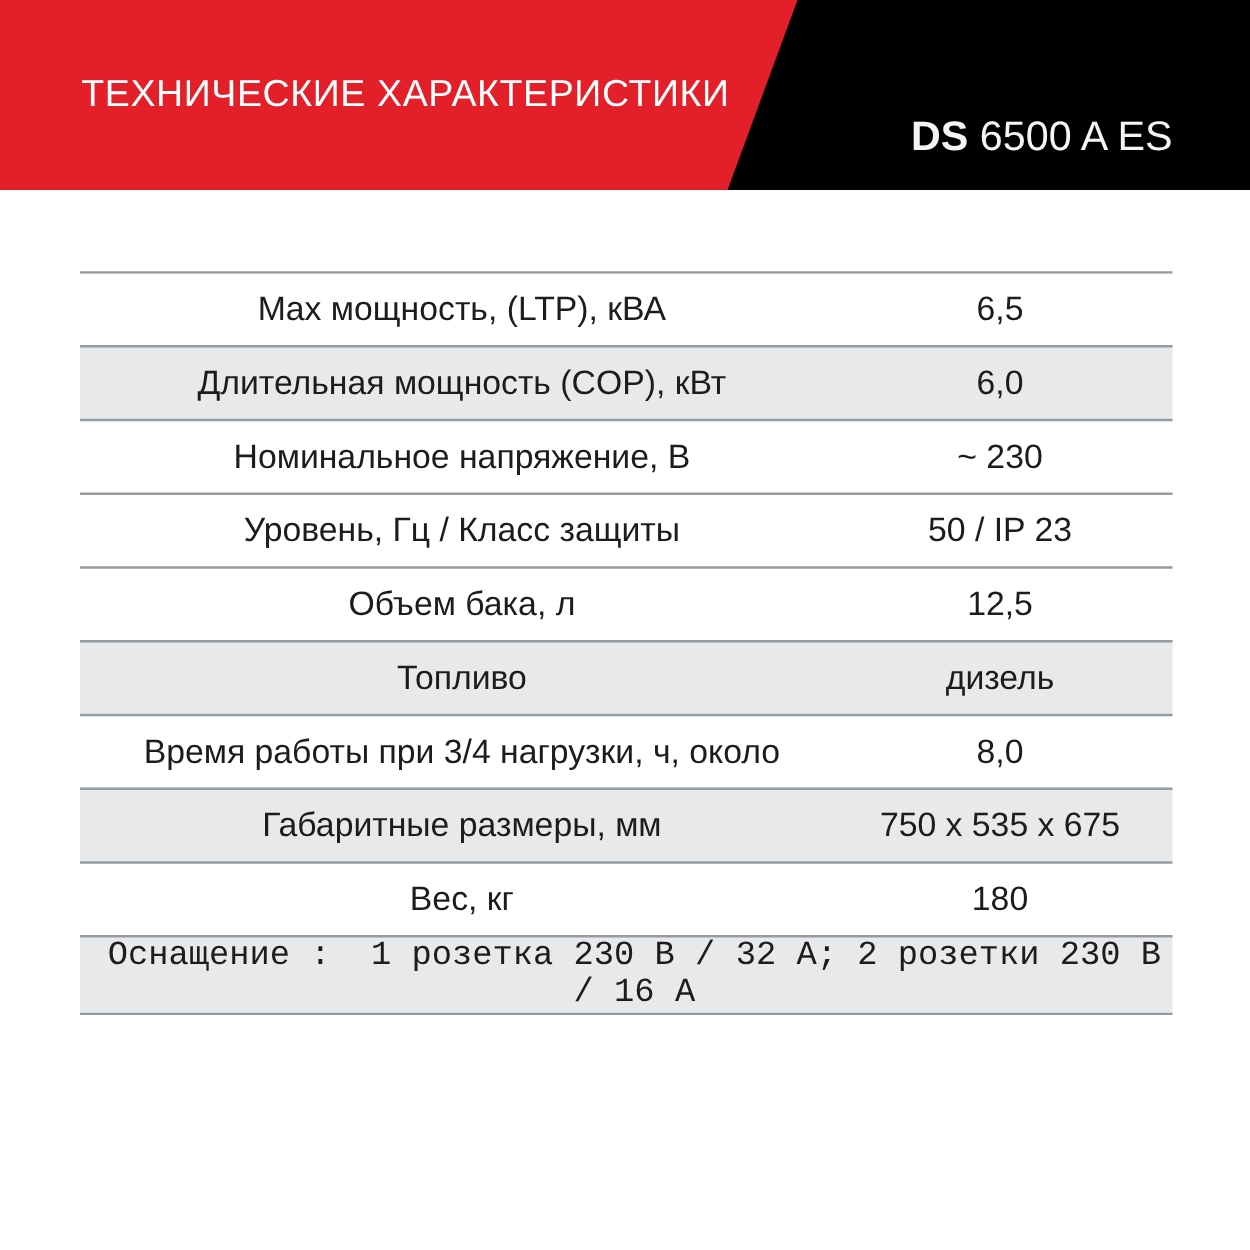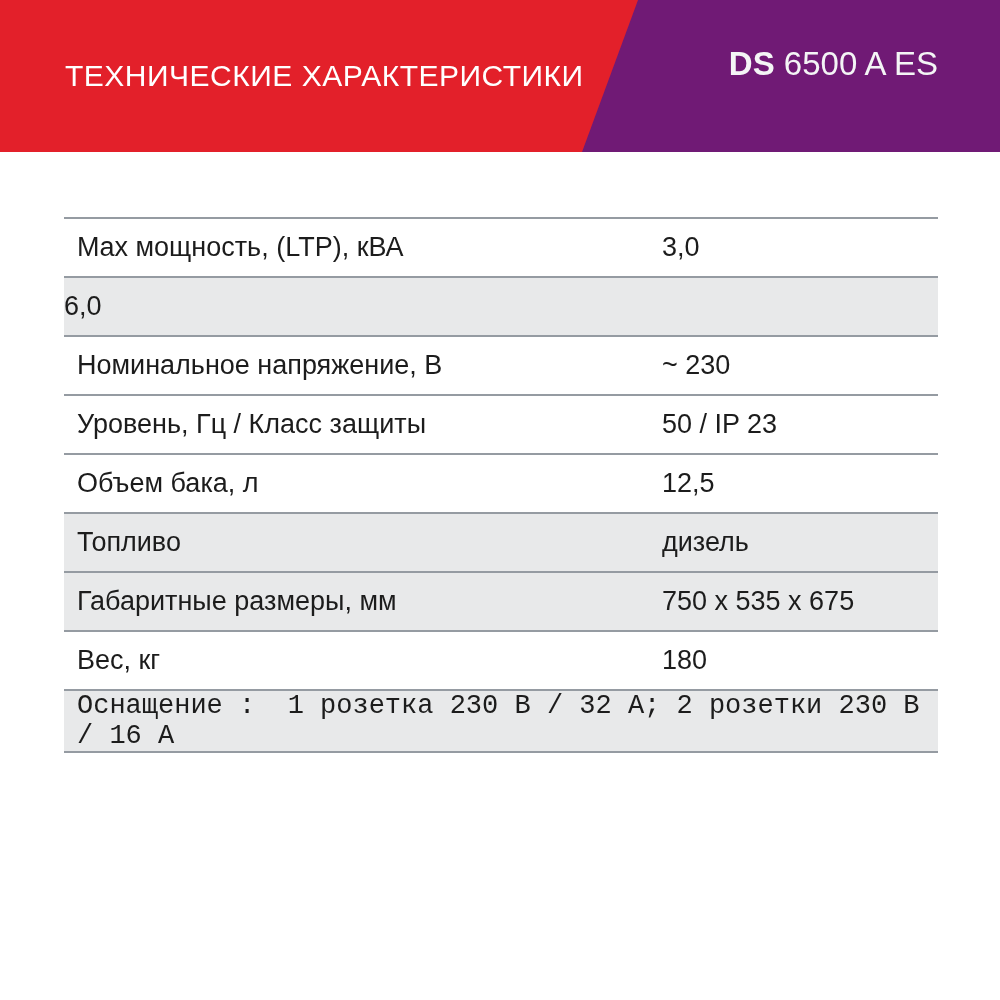--- a/index.html
+++ b/index.html
@@ -16,21 +16,21 @@
     overflow: hidden;
   }
 
   
   .header {
     position: absolute;
     top: 0;
     left: 0;
     width: 1000px;
     height: 152px;
-    background: #701a75;
+    background: #000000;
   }
   .header-red {
     position: absolute;
     inset: 0;
     background: #e3202a;
     clip-path: polygon(0 0, 638px 0, 582px 100%, 0 100%);
   }
   .header-title {
     position: absolute;
     left: 65px;
@@ -42,21 +42,21 @@
     font-size: 30px;
     letter-spacing: 0.5px;
     z-index: 2;
   }
   .header-model {
     position: absolute;
     right: 62px;
     top: 0;
     height: 128px;
     display: flex;
-    align-items: center;
+    align-items: flex-end;
     color: #f4f5f6;
     font-size: 33px;
     z-index: 2;
     white-space: pre;
   }
   .model-bold {
     font-weight: bold;
   }
 
   
@@ -68,20 +68,21 @@
     border-top: 2px solid #959ba2;
     border-bottom: 2px solid #959ba2;
   }
   .spec-row {
     display: flex;
     align-items: center;
     min-height: 57px;
     background: #ffffff;
     color: #1c1c1c;
     font-size: 27px;
+    text-align: center;
   }
   .spec-row + .spec-row {
     border-top: 2px solid #959ba2;
   }
   .spec-row.alt {
     background: #e8e9ea;
   }
   .spec-label {
     width: 598px;
     padding-left: 13px;
@@ -104,24 +105,25 @@
 
   <div class="header">
     <div class="header-red"></div>
     <div class="header-title">ТЕХНИЧЕСКИЕ ХАРАКТЕРИСТИКИ</div>
     <div class="header-model"><span class="model-bold">DS</span><span> 6500 A ES</span></div>
   </div>
 
   <div class="spec-table">
     <div class="spec-row">
       <div class="spec-label">Max мощность, (LTP), кВА</div>
-      <div class="spec-value">3,0</div>
+      <div class="spec-value">6,5</div>
     </div>
 
     <div class="spec-row alt">
+      <div class="spec-label">Длительная мощность (COP), кВт</div>
       <div class="spec-value">6,0</div>
     </div>
 
     <div class="spec-row">
       <div class="spec-label">Номинальное напряжение, В</div>
       <div class="spec-value">~ 230</div>
     </div>
 
 
     <div class="spec-row">
@@ -133,20 +135,24 @@
     <div class="spec-row">
       <div class="spec-label">Объем бака, л</div>
       <div class="spec-value">12,5</div>
     </div>
 
     <div class="spec-row alt">
       <div class="spec-label">Топливо</div>
       <div class="spec-value">дизель</div>
     </div>
 
+    <div class="spec-row">
+      <div class="spec-label">Время работы при 3/4 нагрузки, ч, около</div>
+      <div class="spec-value">8,0</div>
+    </div>
 
     <div class="spec-row alt">
       <div class="spec-label">Габаритные размеры, мм</div>
       <div class="spec-value">750 x 535 x 675</div>
     </div>
 
     <div class="spec-row">
       <div class="spec-label">Вес, кг</div>
       <div class="spec-value">180</div>
     </div>

